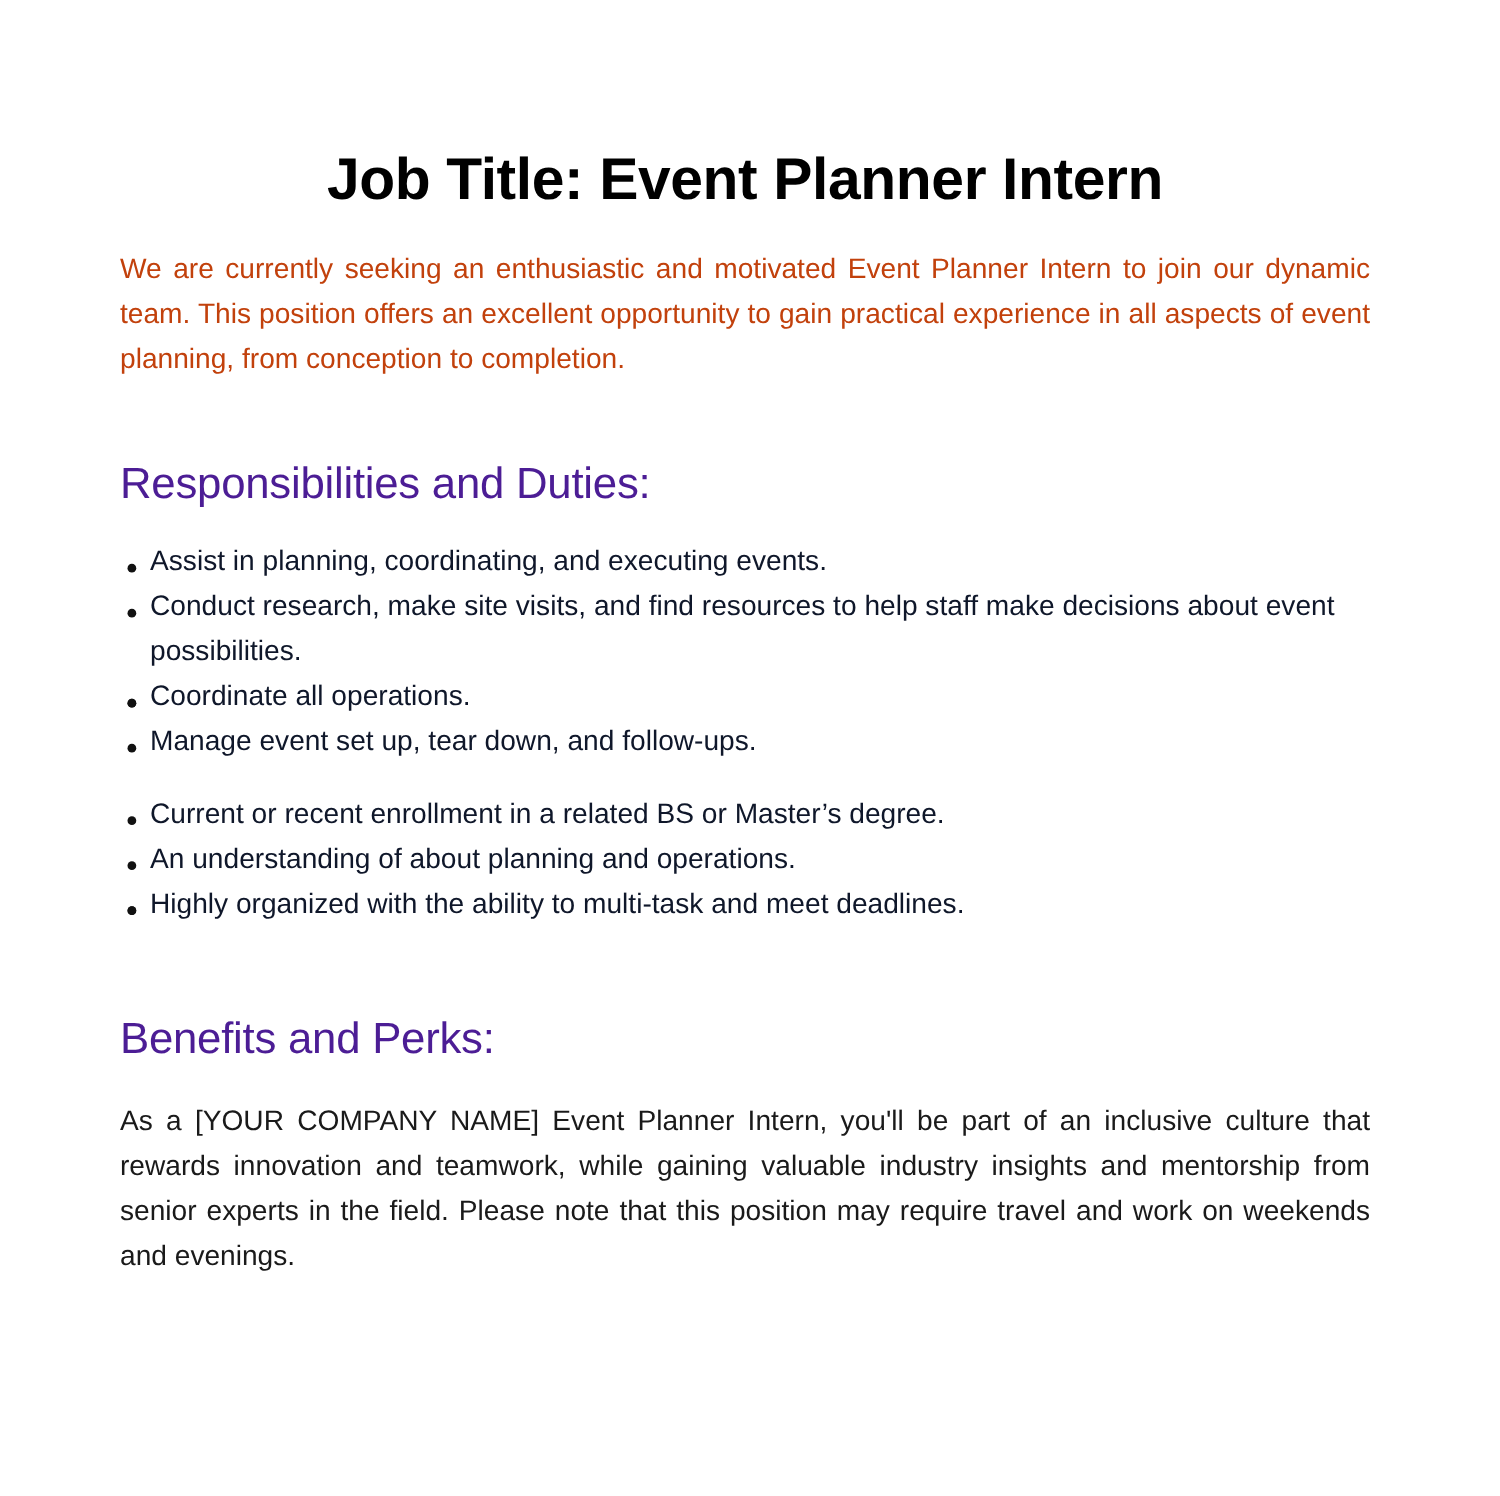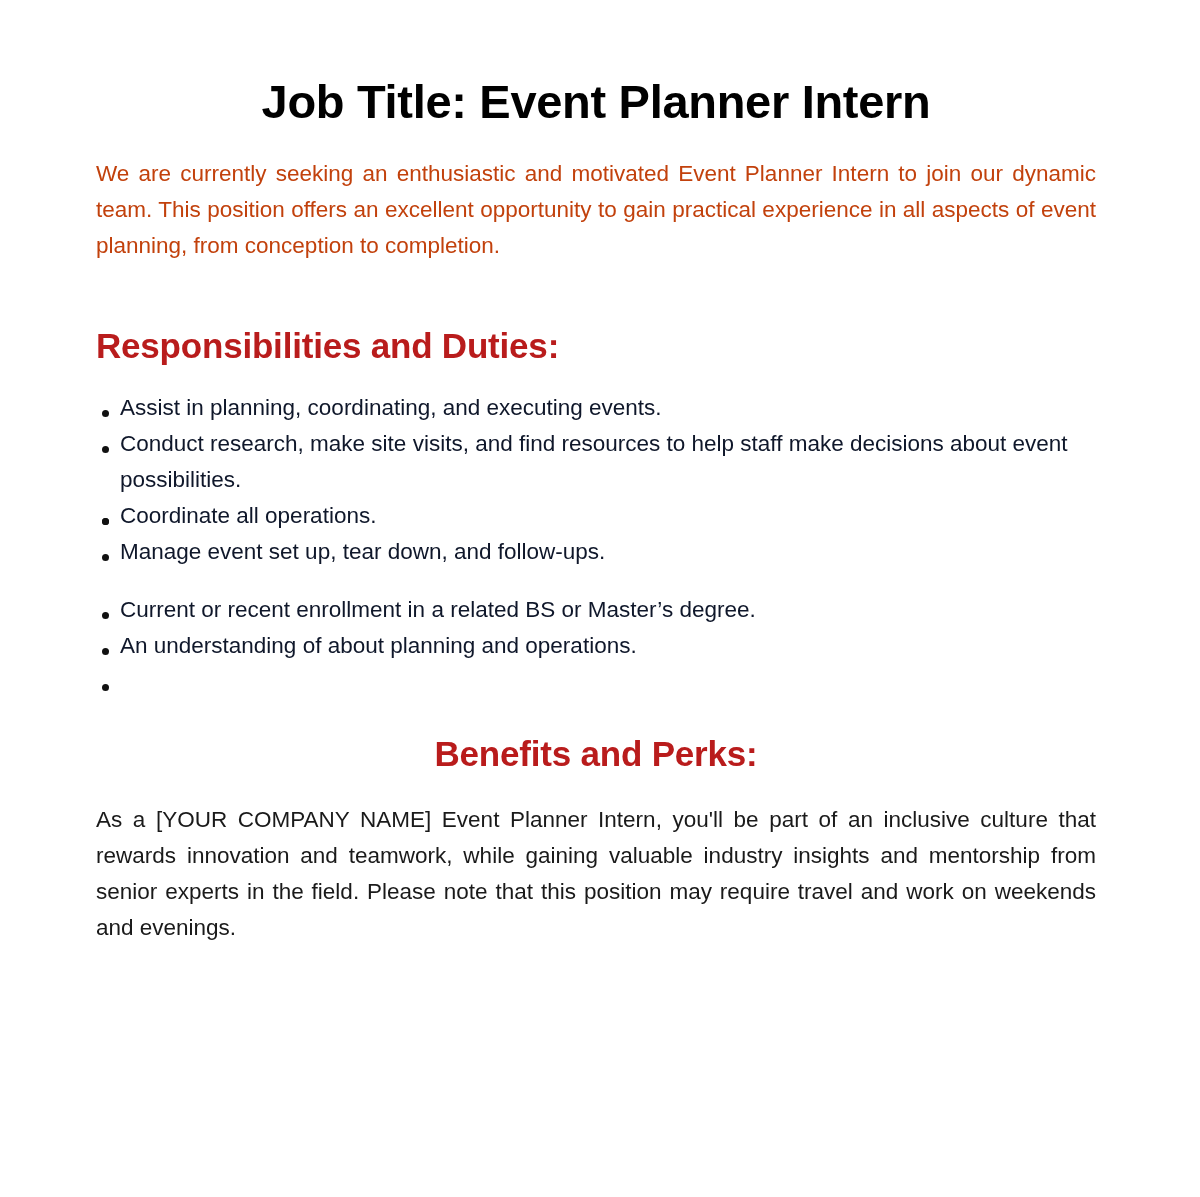--- a/index.html
+++ b/index.html
@@ -16,46 +16,46 @@
     }
     .page {
       position: relative;
       width: 1200px;
       height: 1197px;
       box-sizing: border-box;
       padding: 0 104px 0 96px;
     }
     .doc-title {
       margin: 0;
-      padding-top: 74px;
+      padding-top: 115px;
       font-size: 47px;
       font-weight: 700;
       text-align: center;
       line-height: 56px;
       letter-spacing: -0.3px;
       color: #000;
     }
     .intro {
       margin: 26px 0 0 0;
       font-size: 22.5px;
       line-height: 36px;
       text-align: justify;
       color: #c2410c;
     }
     .section-heading {
       margin: 0;
       font-size: 35px;
-      font-weight: 700;
+      font-weight: 400;
       line-height: 44px;
-      color: #b91c1c;
+      color: #4c1d95;
       letter-spacing: -0.2px;
     }
     .h-resp { margin-top: 60px; }
     .h-qual { margin-top: 68px; }
-    .h-ben  { margin-top: 68px; text-align: center; }
+    .h-ben  { margin-top: 68px; }
     ul.bullets {
       list-style: none;
       margin: 22px 0 0 0;
       padding: 0;
     }
     ul.bullets li {
       position: relative;
       padding-left: 24px;
       font-size: 22.5px;
       line-height: 36px;
@@ -96,20 +96,21 @@
       <li><span class="dot"></span><span>Coordinate all operations.</span></li>
       <li><span class="dot"></span><span>Manage event set up, tear down, and follow-ups.</span></li>
     </ul>
   </section>
 
   <section>
     <ul class="bullets">
       <li><span class="dot"></span><span>Current or recent enrollment in a related BS or Master’s degree.</span></li>
       <li><span class="dot"></span><span>An understanding of about planning and operations.</span></li>
       <li><span class="dot"></span></li>
+      <li><span class="dot"></span><span>Highly organized with the ability to multi-task and meet deadlines.</span></li>
     </ul>
   </section>
 
   <section>
     <h2 class="section-heading h-ben">Benefits and Perks:</h2>
     <p class="benefits-text">As a [YOUR COMPANY NAME] Event Planner Intern, you'll be part of an inclusive culture that rewards innovation and teamwork, while gaining valuable industry insights and mentorship from senior experts in the field. Please note that this position may require travel and work on weekends and evenings.</p>
   </section>
 
 </div>
 

